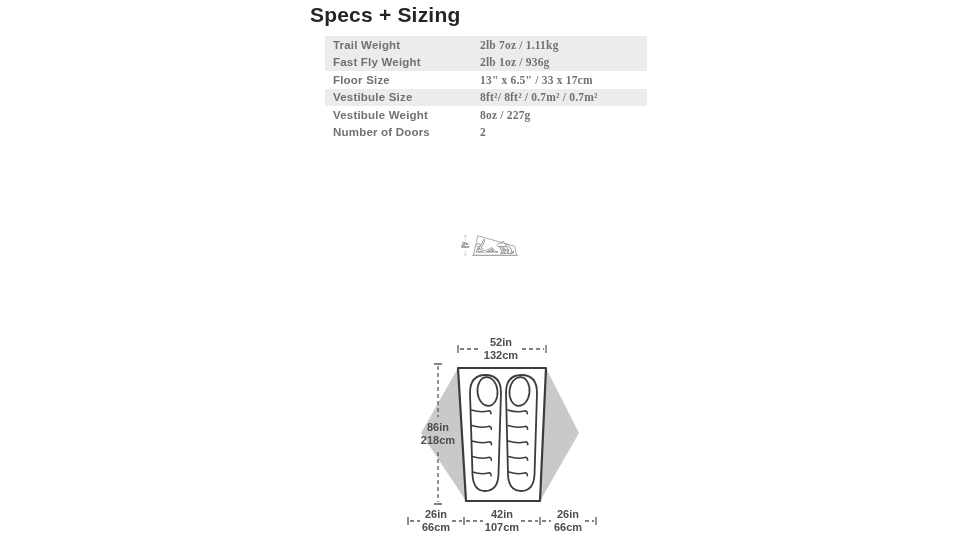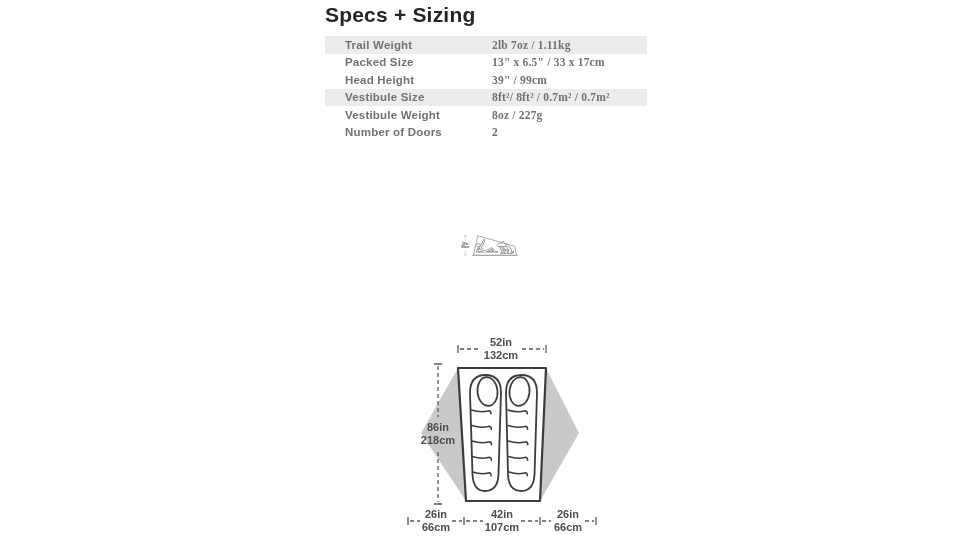--- a/index.html
+++ b/index.html
@@ -1,30 +1,30 @@
 <!DOCTYPE html>
 <html><head>
 <meta charset="utf-8">
 <style>
   html,body{margin:0;padding:0;}
   body{
     width:978px;height:550px;position:relative;background:#ffffff;
     font-family:"Liberation Sans",sans-serif;overflow:hidden;
   }
   .page-title{
-    position:absolute;left:325px;top:2px;
+    position:absolute;left:310px;top:2px;
     font-size:21px;line-height:26px;font-weight:700;color:#22262a;letter-spacing:.2px;
   }
   .spec-table{position:absolute;left:325px;top:36px;width:322px;}
   .spec-row{
     display:flex;align-items:center;height:17.5px;
     font-size:11.5px;font-weight:700;color:#6e7276;letter-spacing:.2px;
   }
   .spec-row.alt{background:#ececec;}
-  .spec-label{width:147px;padding-left:20px;flex:none;}
+  .spec-label{width:147px;padding-left:8px;flex:none;}
   .spec-value{flex:1;font-family:Liberation Serif, serif;}
   .diagram{position:absolute;}
   #side-diagram{left:385px;top:232px;}
   #floorplan-diagram{left:398px;top:332px;}
   .meas-text{font:700 11px "Liberation Sans",sans-serif;fill:#4a4e52;text-anchor:middle;}
   .dash{stroke:#5a5a5a;stroke-width:1.3;stroke-dasharray:4 3;fill:none;}
   .tick{stroke:#5a5a5a;stroke-width:1.3;fill:none;}
   .art{stroke:#4b4b4b;fill:none;stroke-linecap:round;stroke-linejoin:round;}
   .art-white{stroke:#ffffff;fill:none;stroke-linecap:round;stroke-linejoin:round;}
   .bagline{stroke:#3c3c3c;fill:none;stroke-width:1.6;stroke-linecap:round;}
@@ -32,27 +32,27 @@
 </head>
 <body>
 
 <div class="page-title">Specs + Sizing</div>
 
 <div class="spec-table">
   <div class="spec-row alt">
     <div class="spec-label">Trail Weight</div>
     <div class="spec-value">2lb 7oz / 1.11kg</div>
   </div>
-  <div class="spec-row">
-    <div class="spec-label">Packed Size</div>
-    <div class="spec-value">13" x 6.5" / 33 x 17cm</div>
+  <div class="spec-row alt">
+    <div class="spec-label">Fast Fly Weight</div>
+    <div class="spec-value">2lb 1oz / 936g</div>
   </div>
   <div class="spec-row">
-    <div class="spec-label">Head Height</div>
-    <div class="spec-value">39" / 99cm</div>
+    <div class="spec-label">Floor Size</div>
+    <div class="spec-value">13" x 6.5" / 33 x 17cm</div>
   </div>
   <div class="spec-row alt">
     <div class="spec-label">Vestibule Size</div>
     <div class="spec-value">8ft²/ 8ft² / 0.7m² / 0.7m²</div>
   </div>
   <div class="spec-row">
     <div class="spec-label">Vestibule Weight</div>
     <div class="spec-value">8oz / 227g</div>
   </div>
   <div class="spec-row">

